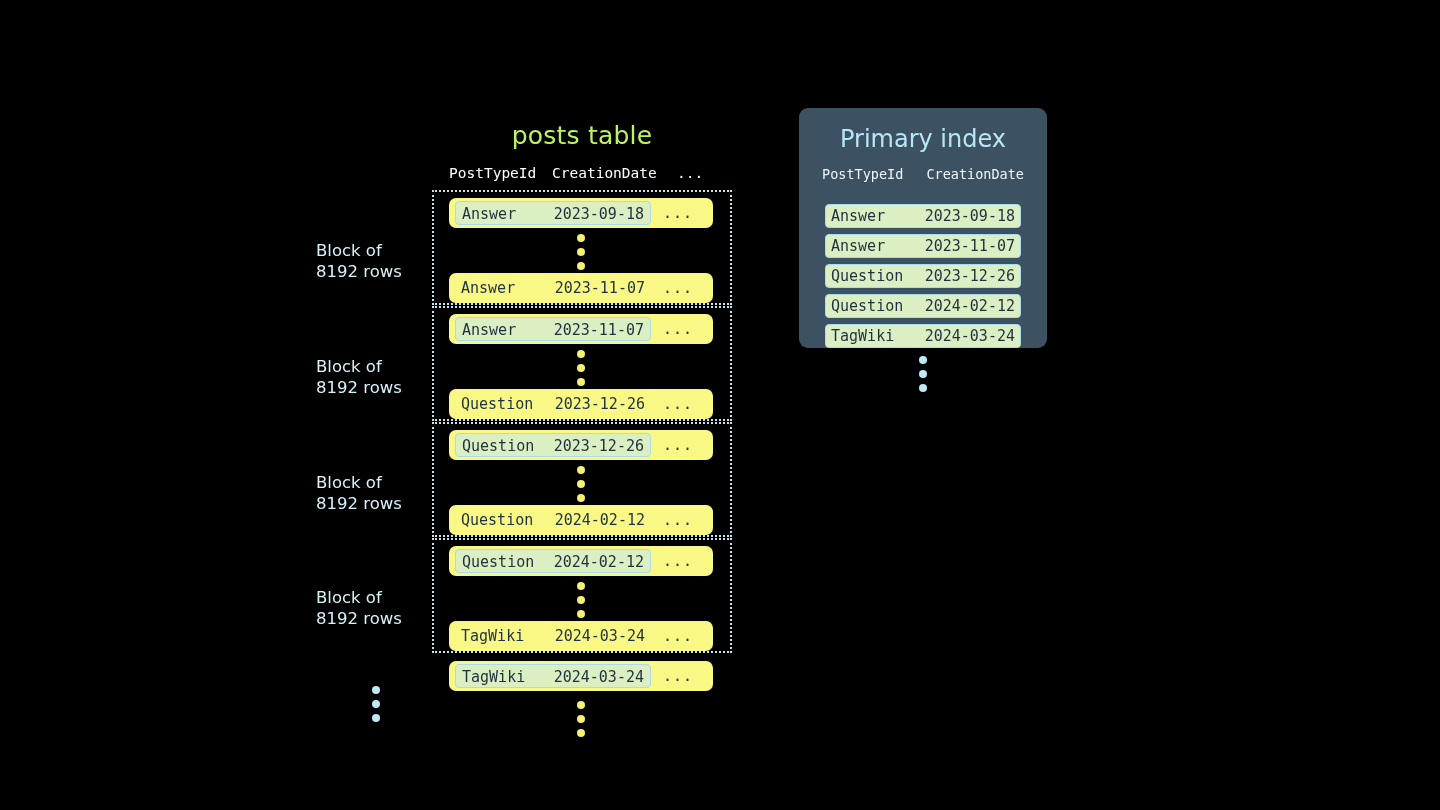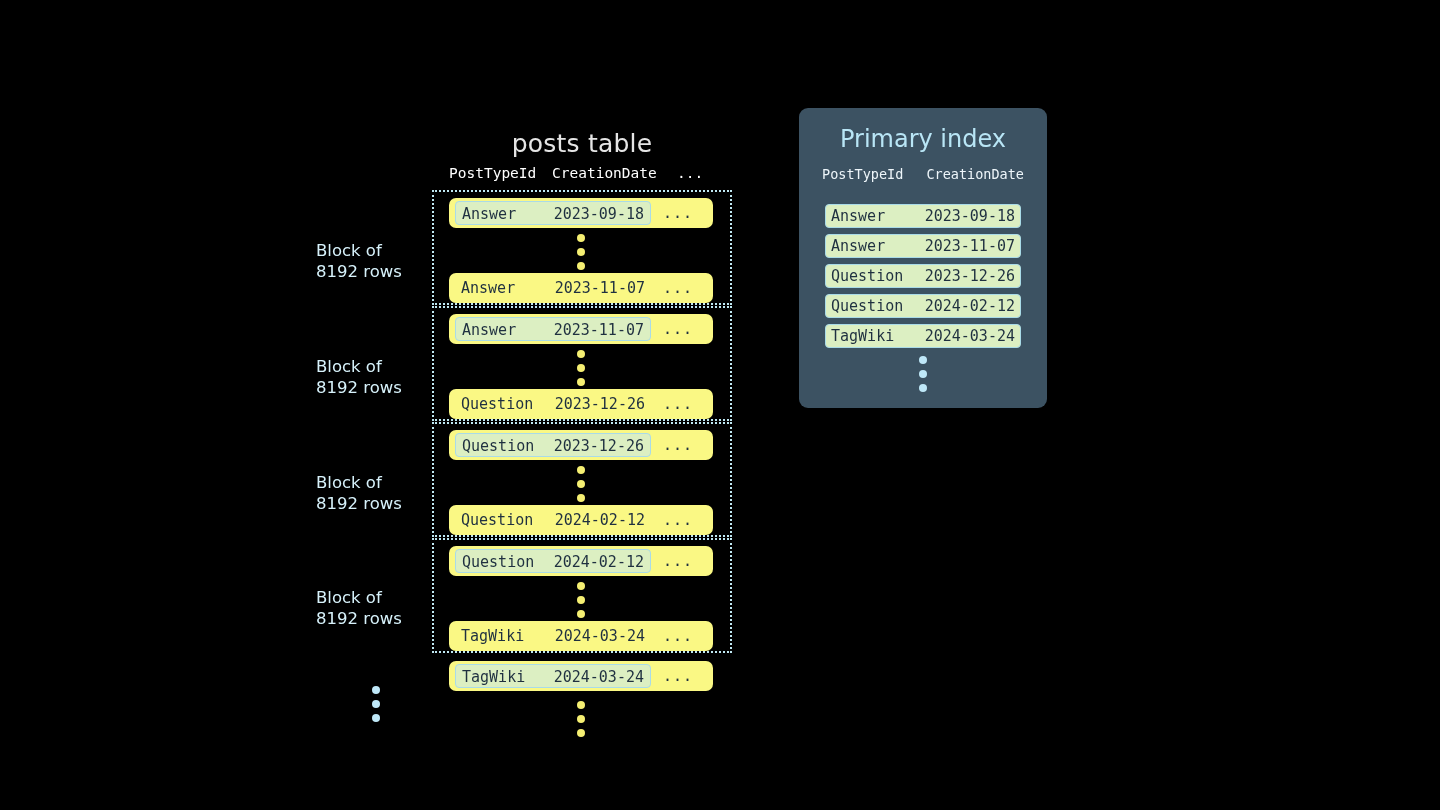--- a/index.html
+++ b/index.html
@@ -17,24 +17,24 @@
 
   .stage {
     position: absolute;
     inset: 0;
   }
 
   
   .posts-title {
     position: absolute;
     left: 432px;
-    top: 129px;
+    top: 121px;
     width: 300px;
     text-align: center;
-    color: #e5e5e5;
+    color: #bef264;
     font-size: 25px;
     font-family: "DejaVu Sans", sans-serif;
     letter-spacing: .2px;
     white-space: nowrap;
   }
 
   .posts-header {
     position: absolute;
     left: 449px;
     top: 165px;
@@ -137,21 +137,21 @@
     line-height: 21px;
     font-family: "DejaVu Sans", sans-serif;
   }
 
   
   .index-panel {
     position: absolute;
     left: 799px;
     top: 108px;
     width: 248px;
-    height: 300px;
+    height: 240px;
     background: #3c5262;
     border-radius: 9px;
   }
   .index-title {
     position: absolute;
     left: 0;
     top: 17px;
     width: 248px;
     text-align: center;
     color: #b9e6f6;

